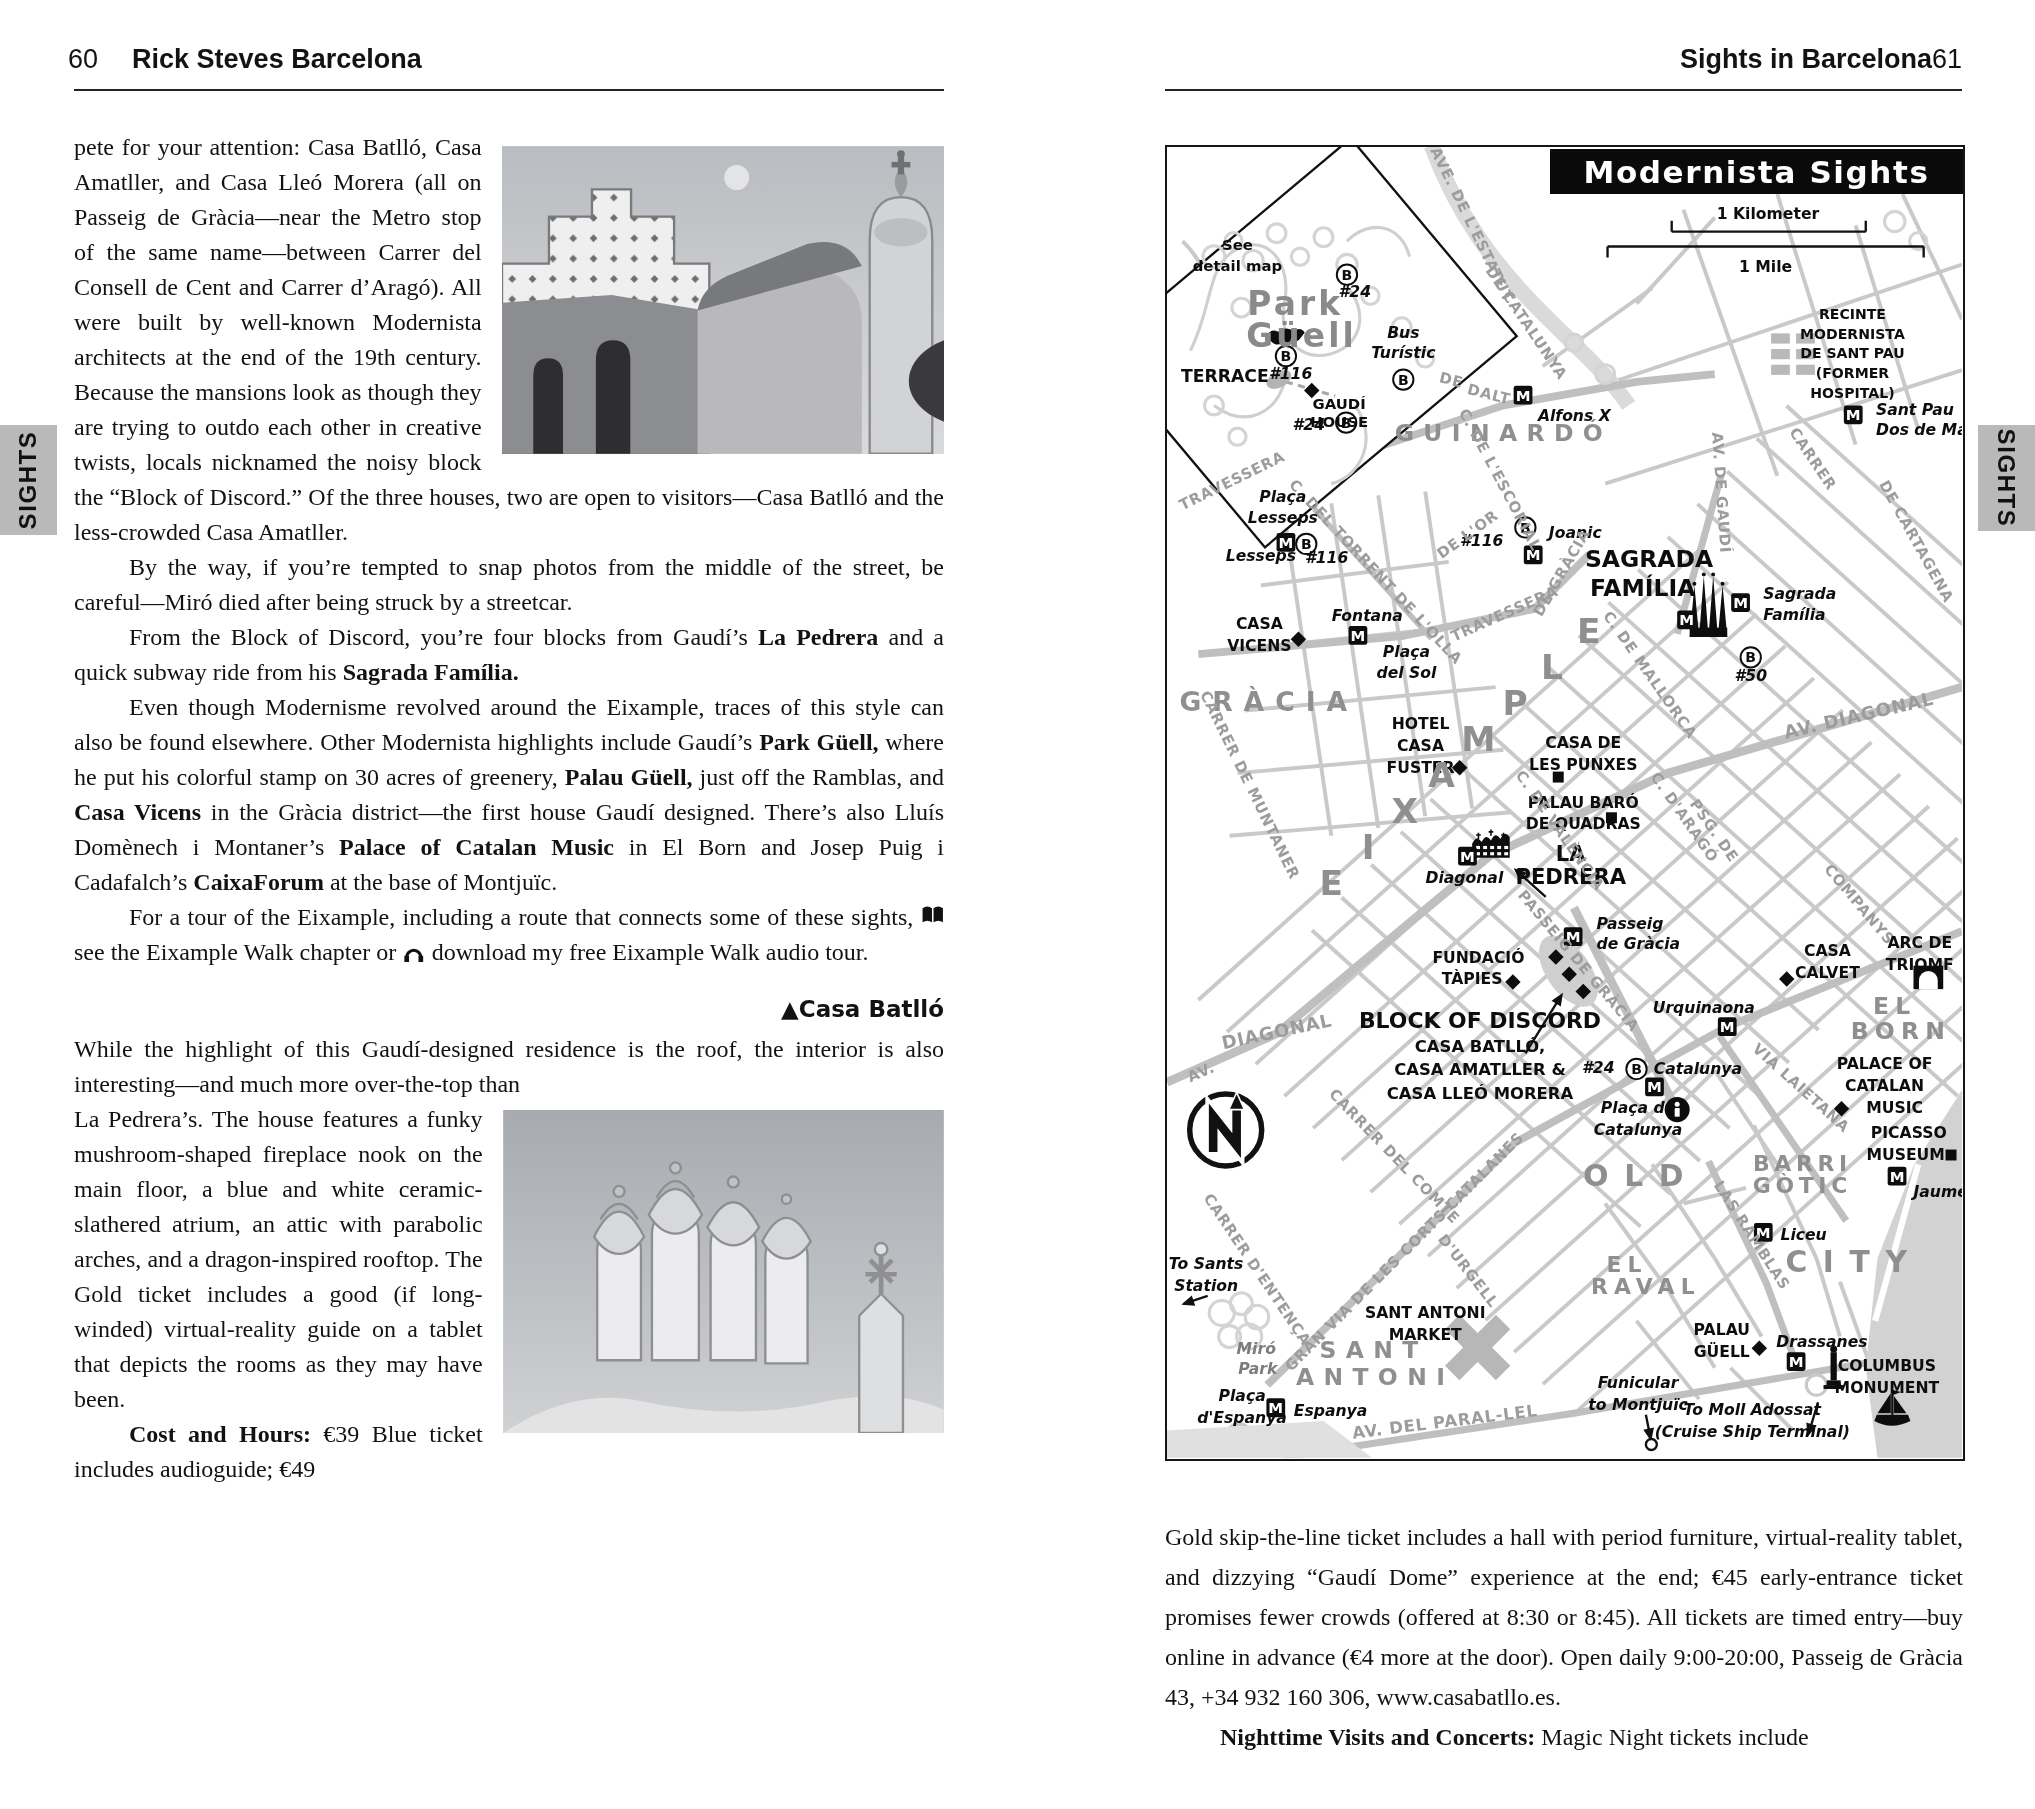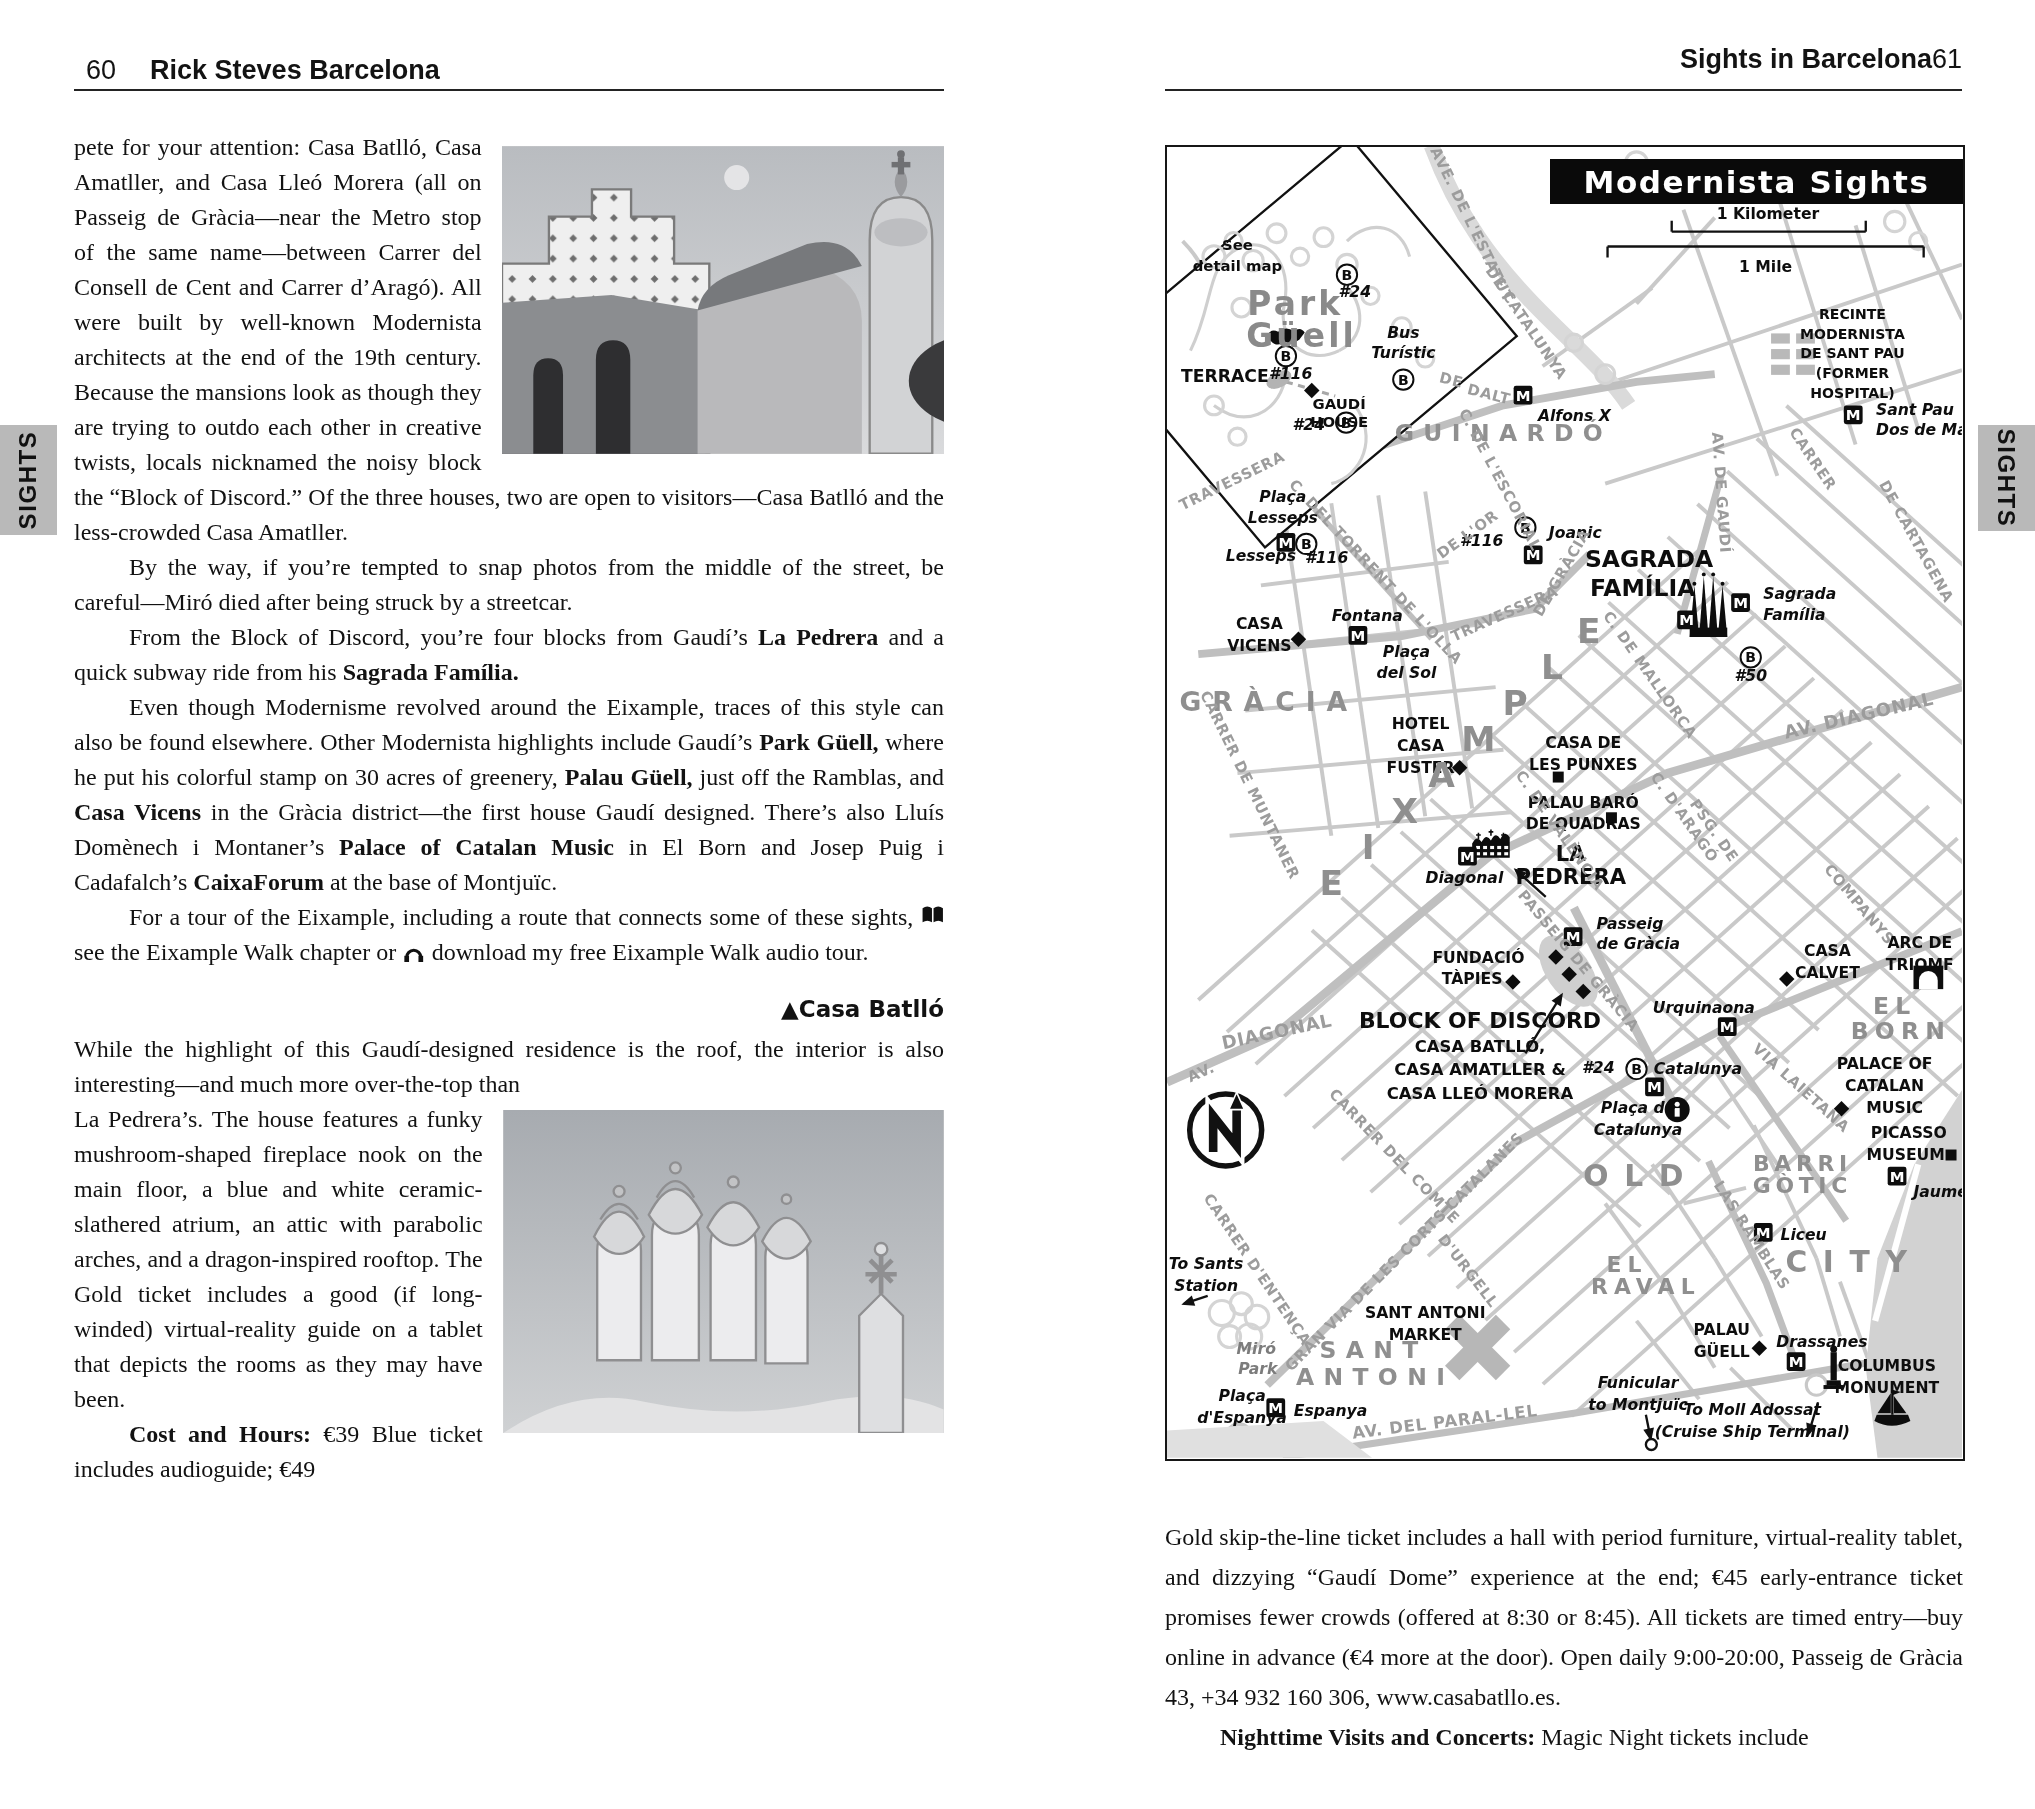--- a/index.html
+++ b/index.html
@@ -2,21 +2,21 @@
 <html style="font-size:12.5px"><head>
 <meta charset="utf-8">
 <style>
   html,body{margin:0;padding:0;background:#888;}
   #canvas{position:relative;width:2035px;height:1809px;background:#ffffff;
           font-family:"Liberation Serif",serif;color:#121212;overflow:hidden;}
 
   
   .hdr{position:absolute;top:44px;font-family:"Liberation Sans",sans-serif;
        font-weight:bold;font-size:27px;letter-spacing:0px;color:#131313;}
-  .hdr-left{left:86px;width:870px;text-align:left;margin-top:11px;}
+  .hdr-left{left:68px;width:870px;text-align:left;}
   .hdr-right{left:1165px;width:797px;text-align:right;}
   .hdr .pgnum{font-weight:bold;}
   .hdr-left .pgnum{margin-right:34px;font-weight:normal;}
   .hdr-right .pgnum{font-weight:normal;}
   .rule{position:absolute;top:89px;height:2.3px;background:#232323;}
   .rule-left{left:74px;width:870px;}
   .rule-right{left:1165px;width:797px;}
 
   
   .side-tab{position:absolute;background:#b9b9b9;display:flex;align-items:center;justify-content:center;}
@@ -41,21 +41,21 @@
 
   
   #body-right{position:absolute;left:1165px;top:1517px;width:798px;
               font-size:24px;line-height:40px;text-align:justify;}
   #body-right p{margin:0;}
   #body-right p.ind{text-indent:55px;}
 
   
   #map-frame{position:absolute;left:1165px;top:145px;width:800px;height:1316px;
              border:2.3px solid #161616;box-sizing: border-box;background:#fff;overflow:hidden;}
-  #map-title{position:absolute;top:12px;right:0;width:413px;height:45px;background:#0a0a0a;
+  #map-title{position:absolute;top:2px;right:0;width:413px;height:45px;background:#0a0a0a;
              color:#fff;font-family:"DejaVu Sans",sans-serif;font-weight:bold;font-size:31px;
              display:flex;align-items:center;justify-content:center;letter-spacing:1.6px;z-index:5;}
   #map-svg{position:absolute;left:0;top:0;}
   #map-svg text{font-family:"DejaVu Sans",sans-serif;}
   .district{fill:#8f8f8f;font-weight:bold;}
   .park-name{fill:#8a8a8a;font-weight:bold;letter-spacing:4px;}
   .road{fill:#9c9c9c;font-weight:bold;letter-spacing:1px;}
   .poi{fill:#0d0d0d;font-weight:bold;}
   .station{fill:#0d0d0d;font-weight:bold;font-style:italic;}
   .num{fill:#0d0d0d;font-weight:bold;font-style:italic;}

